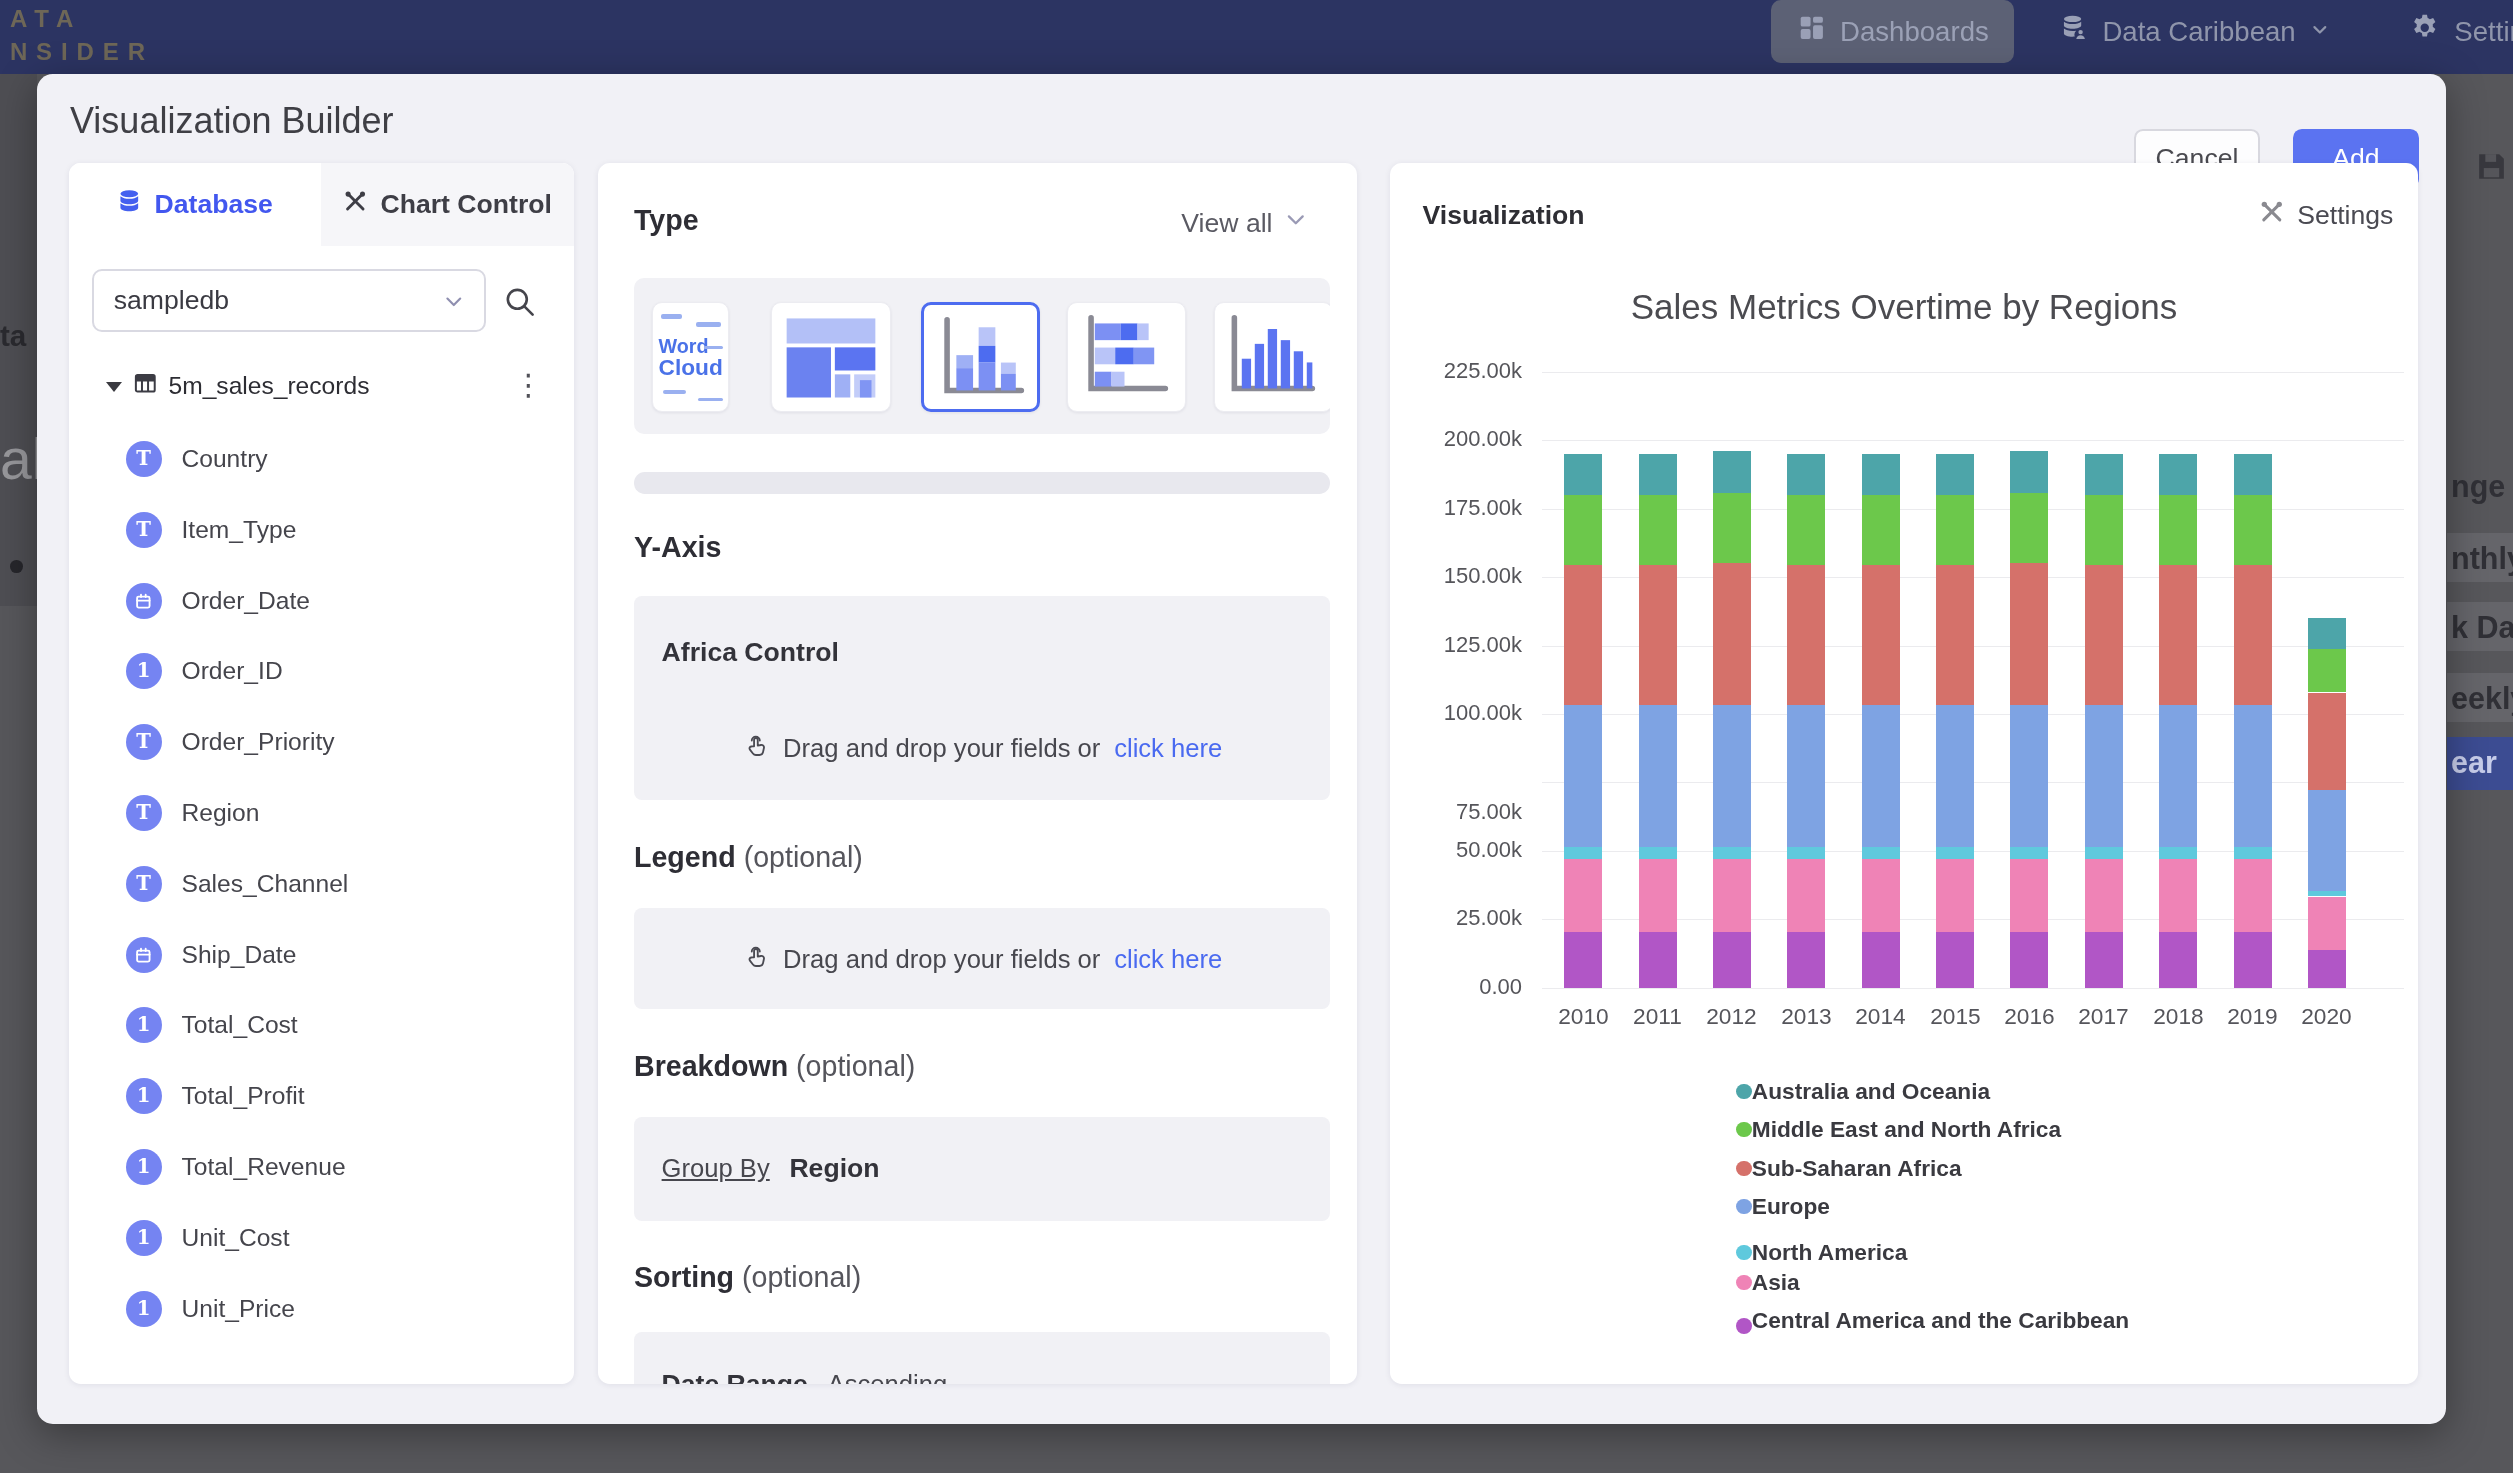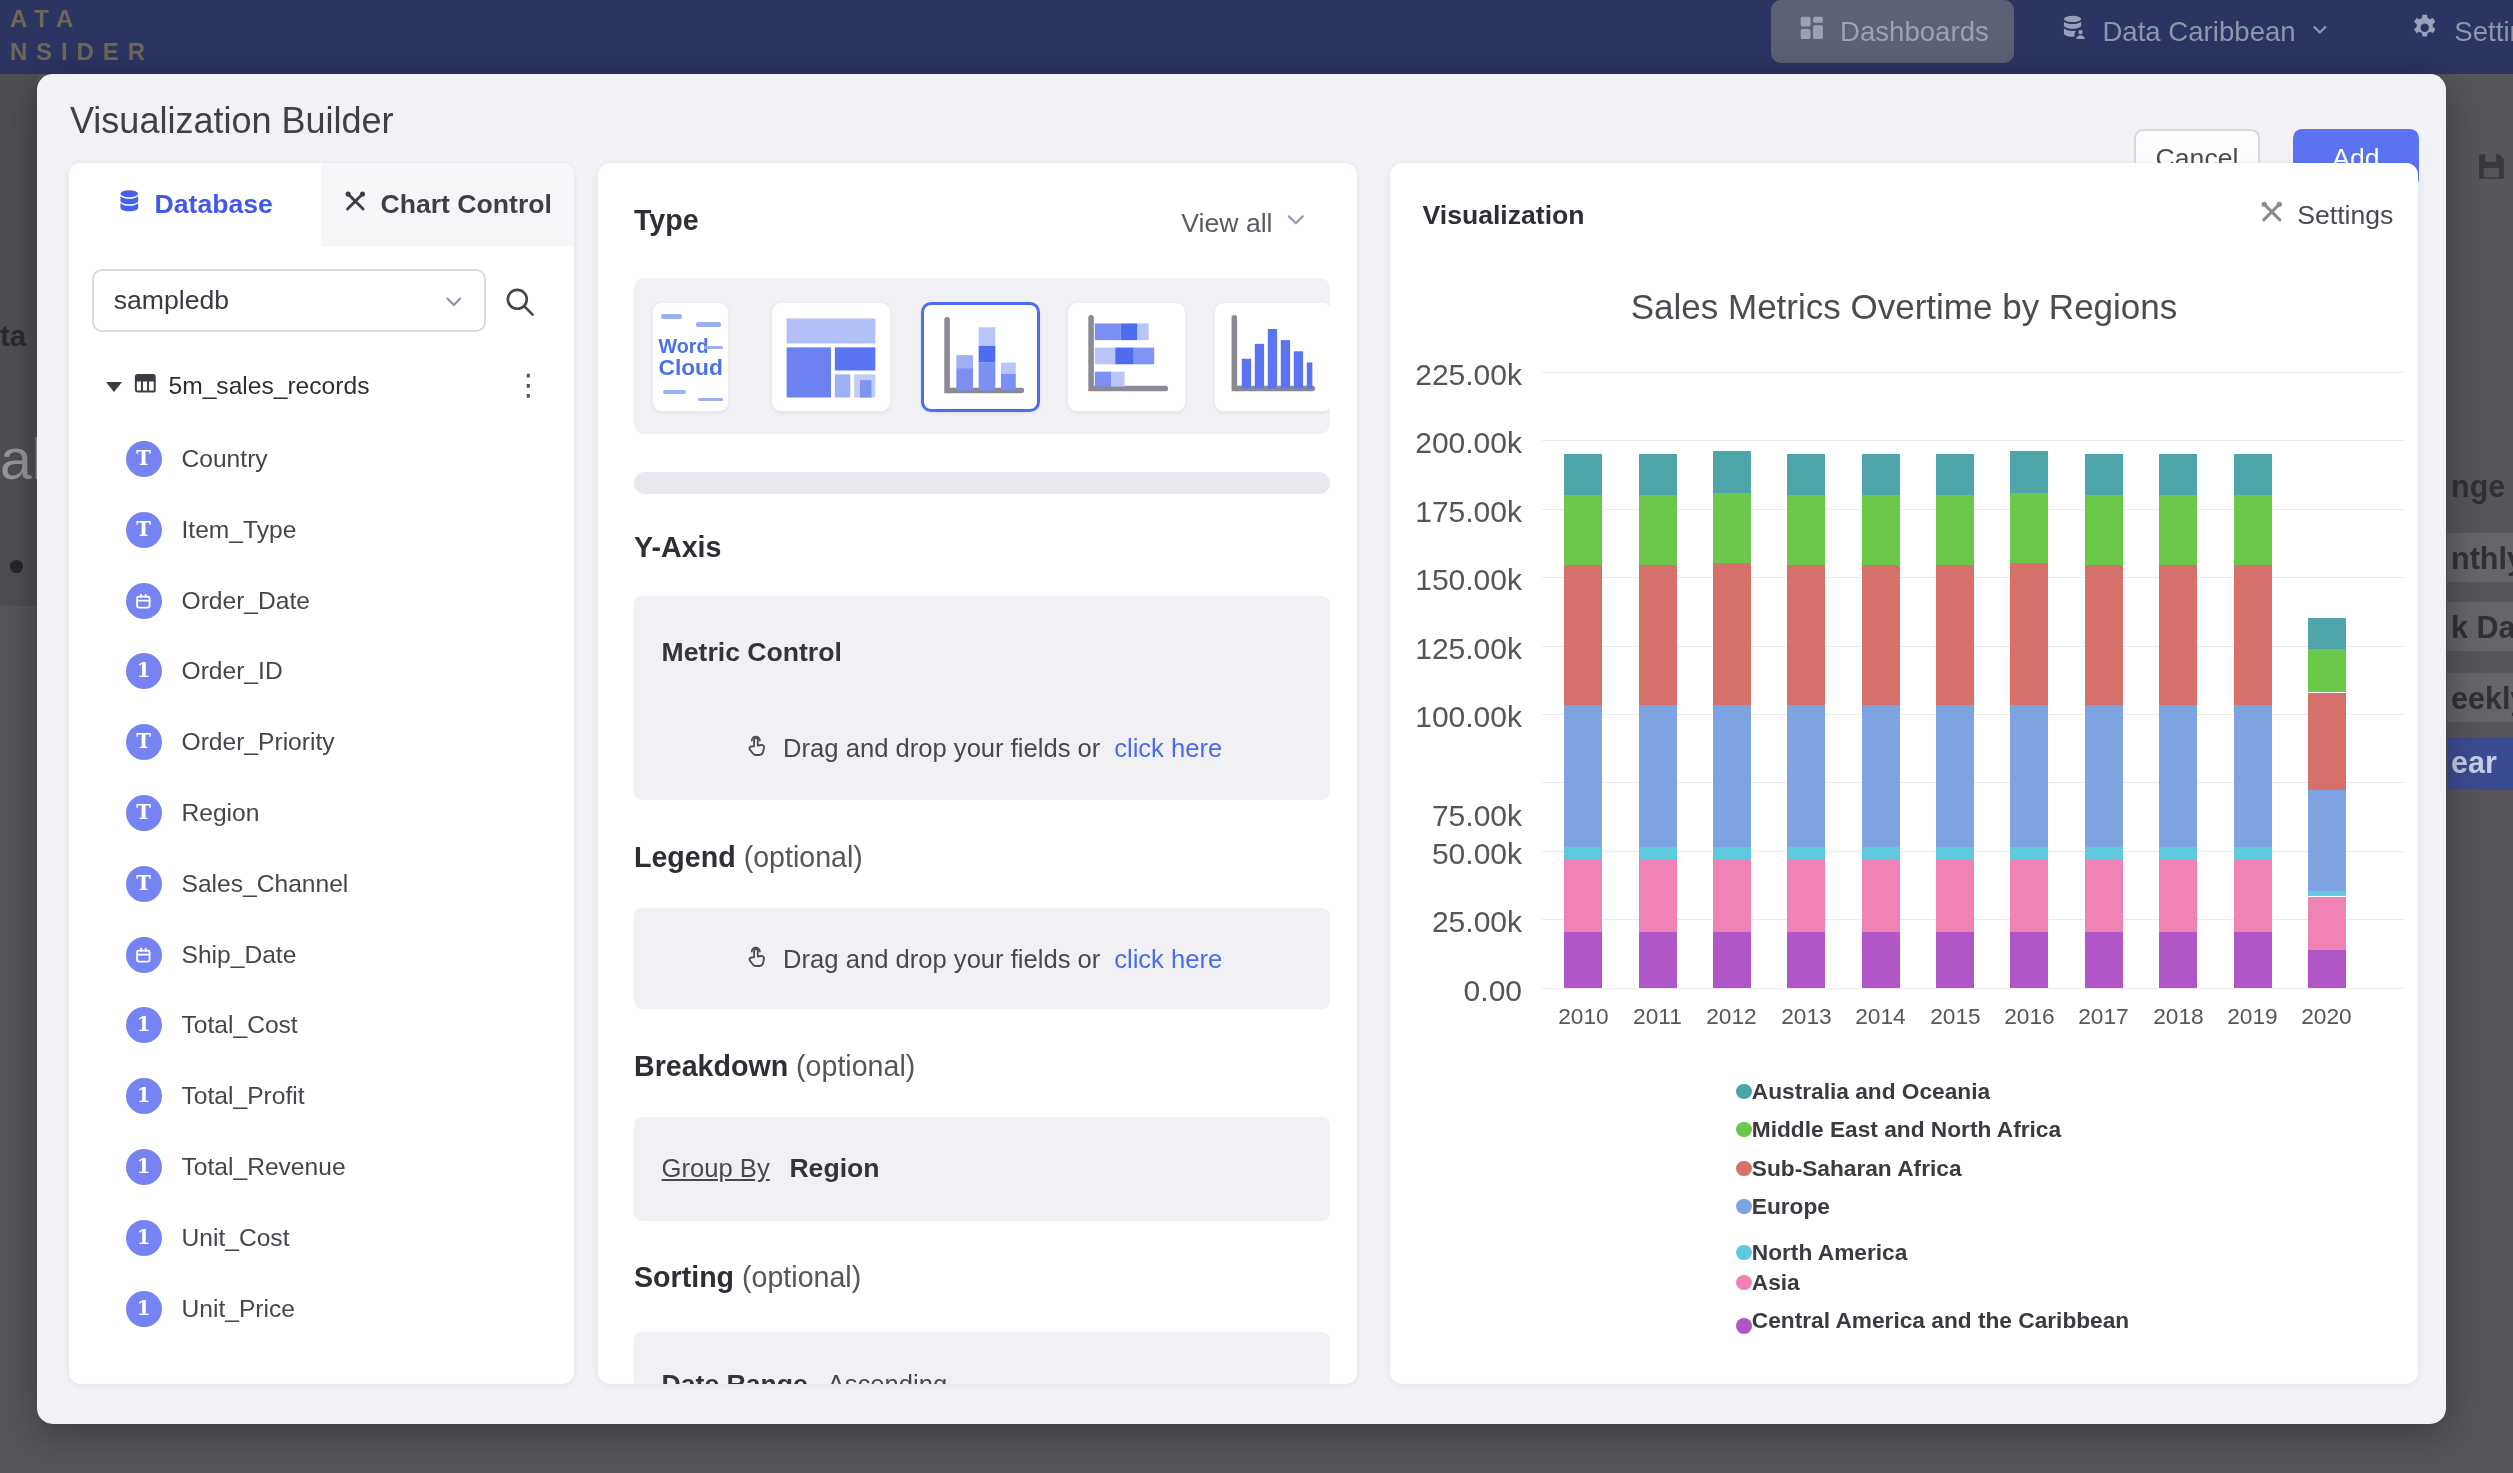--- a/index.html
+++ b/index.html
@@ -64,21 +64,21 @@
   .b-value { font-size:26.6px; font-weight:bold; color:#33333a; }
 
   
   .wc-main { color:#4a72e8; font-weight:bold; line-height:21.7px; font-size:19.7px; position:absolute; left:5.9px; top:33px; }
   .wc-dot { position:absolute; background:#9ab0f0; border-radius:2px; }
 
   
   .viz-h { position:absolute; left:32.5px; top:37px; font-size:26.6px; font-weight:bold; color:#2e2e34; }
   .settings { position:absolute; right:24.6px; top:35px; display:flex; align-items:center; gap:11.8px; font-size:26.6px; color:#4a4a52; cursor:pointer; }
   .chart-title { position:absolute; left:0; top:124px; width:100%; text-align:center; font-size:35px; color:#4b4b50; }
-  .ylab { position:absolute; left:0; width:132px; text-align:right; font-size:30px; color:#55555a; }
+  .ylab { position:absolute; left:0; width:132px; text-align:right; font-size:22px; color:#55555a; }
   .plot { position:absolute; left:152px; top:209px; width:862px; height:616px; }
   .gline { position:absolute; left:0; width:100%; height:1px; background:#ebebee; }
   .bar-col { position:absolute; bottom:0; width:38px; }
   .bar-seg { position:absolute; left:0; width:100%; }
   .xlab { position:absolute; width:79px; text-align:center; font-size:22.7px; color:#55555b; }
   .leg-row { position:absolute; left:346px; display:flex; align-items:center; gap:0; }
   .leg-dot { width:15.8px; height:15.8px; border-radius:50%; flex:none; }
   .leg-txt { font-size:22.7px; font-weight:bold; color:#3a3a40; white-space:nowrap; }
 </style>
 </head>
@@ -367,21 +367,21 @@
           <rect x="35" y="20" width="5" height="26" fill="#5b74f1"></rect>
           <rect x="42" y="26" width="5" height="20" fill="#5b74f1"></rect>
           <rect x="49" y="32" width="3" height="14" fill="#5b74f1"></rect>
         </svg>
       </div>
     </div>
     <div class="scroll-strip"></div>
 
     <div class="sec-h" style="top:368px;">Y-Axis</div>
     <div class="drop-box" style="top:433px; height:204px;">
-      <div class="box-title">Metric Control</div>
+      <div class="box-title">Africa Control</div>
       <div class="drag-row" style="top:136px;">
         <span>
           <svg width="27.6" height="27.6" viewBox="0 0 24 24" fill="none" stroke="#4a4a52" stroke-width="1.6" stroke-linecap="round" stroke-linejoin="round">
               <path d="M8.5 7.5a3.5 3.5 0 0 1 7 0"></path>
               <path d="M10.5 12.5V6.8a1.6 1.6 0 0 1 3.2 0v5l2.8-.5c1.5-.3 2.9.9 2.6 2.4l-.8 3.8a3.2 3.2 0 0 1-3.1 2.5h-3.1c-1 0-2-.5-2.6-1.3l-2.6-3.4c-.8-1-.2-2.5 1.1-2.7l2.5-.3z"></path>
             </svg>
         </span>
         <span>Drag and drop your fields or</span>
         <span class="link">click here</span>
       </div>

